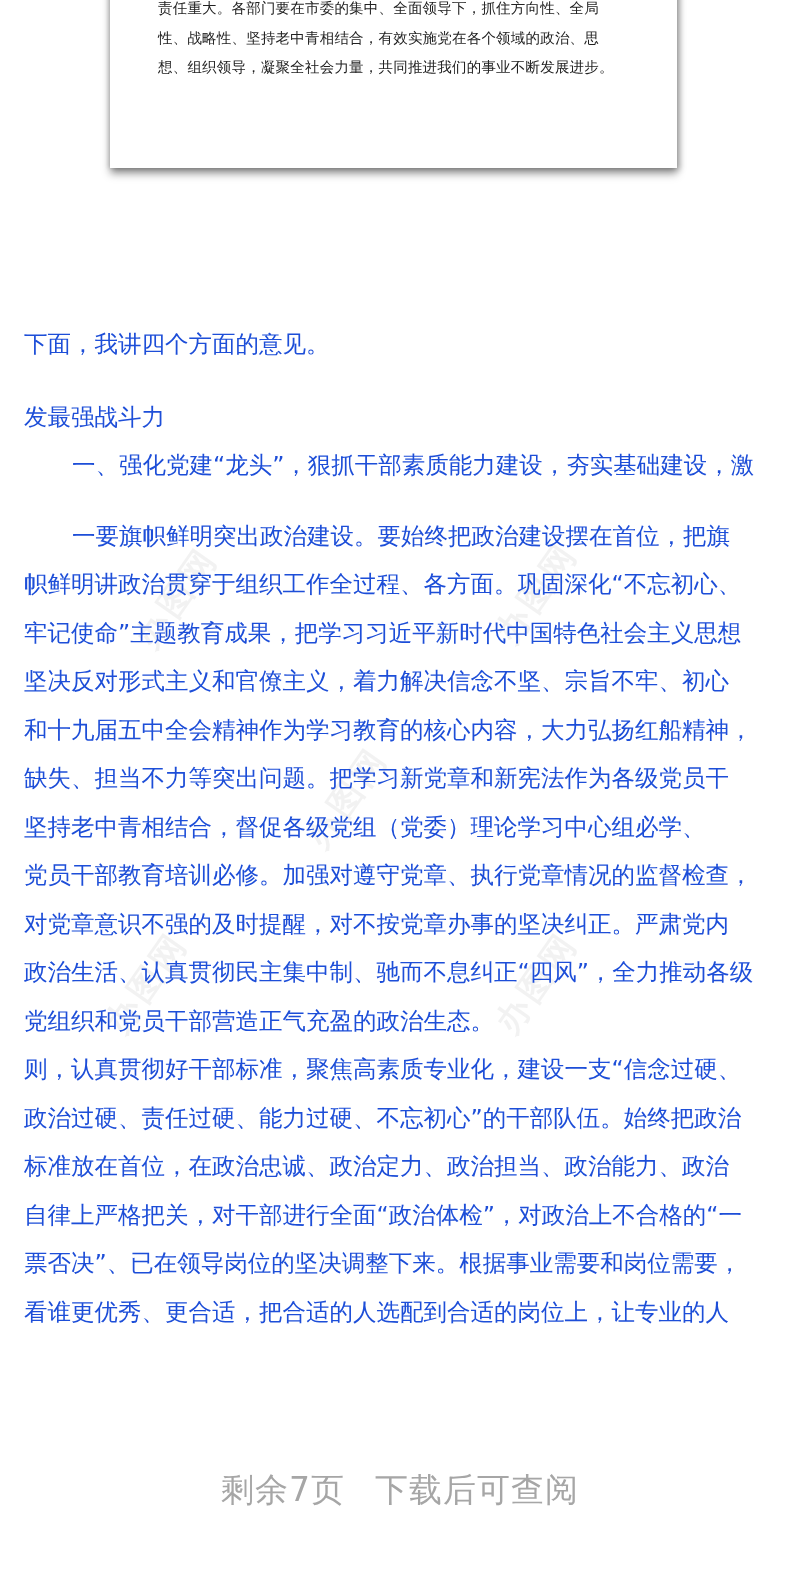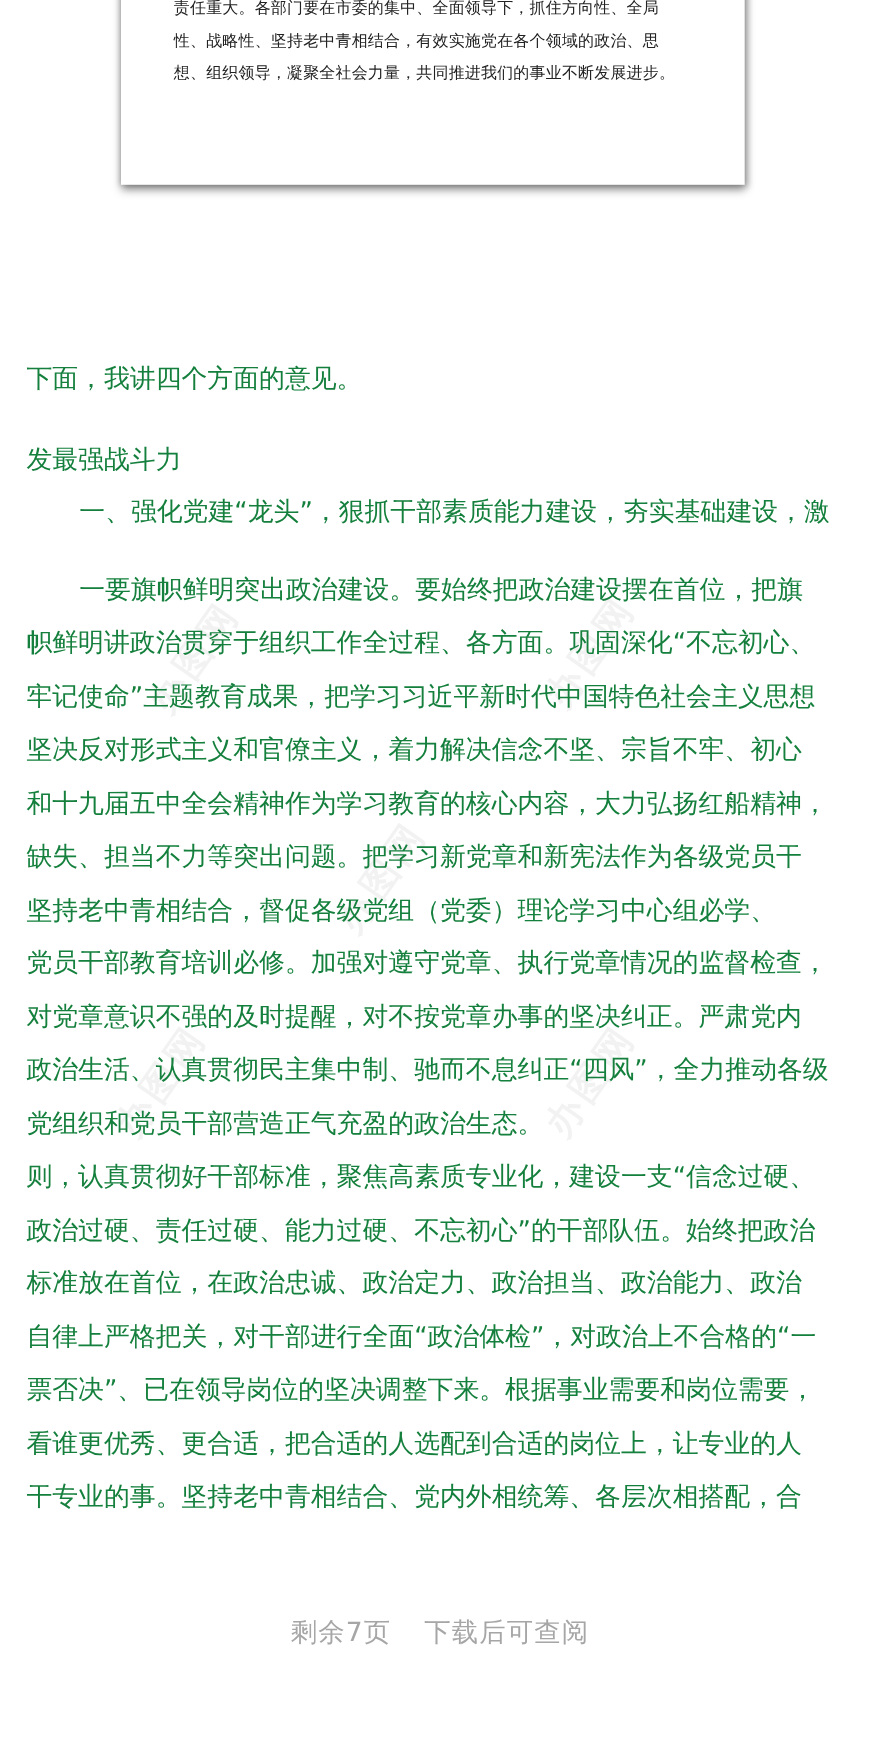--- a/index.html
+++ b/index.html
@@ -38,21 +38,21 @@
       display: block;
       white-space: nowrap;
     }
     .doc-body {
       position: absolute;
       left: 24px;
       top: 320px;
       width: 750px;
       font-size: 23.5px;
       line-height: 48.5px;
-      color: #15803d;
+      color: #1d4ed8;
     }
     .doc-line {
       display: block;
       white-space: nowrap;
       height: 48.5px;
     }
     .indent { padding-left: 48px; }
     .gap { height: 24px; }
     .gap-sm { height: 22px; }
     .watermark {
@@ -64,21 +64,21 @@
       pointer-events: none;
       font-weight: bold;
       letter-spacing: 4px;
     }
     .more-banner {
       position: absolute;
       left: 0;
       top: 1468px;
       width: 800px;
       text-align: center;
-      font-size: 24px;
+      font-size: 33px;
       color: #a6a6a6;
       letter-spacing: 1px;
     }
     .more-banner span { display: inline-block; }
     .more-banner .sp { width: 30px; }
   </style>
 </head>
 <body>
 
 <div class="preview-card">
@@ -116,19 +116,18 @@
     <span class="doc-line">党组织和党员干部营造正气充盈的政治生态。</span>
   </div>
 
   <div>
     <span class="doc-line">则，认真贯彻好干部标准，聚焦高素质专业化，建设一支“信念过硬、</span>
     <span class="doc-line">政治过硬、责任过硬、能力过硬、不忘初心”的干部队伍。始终把政治</span>
     <span class="doc-line">标准放在首位，在政治忠诚、政治定力、政治担当、政治能力、政治</span>
     <span class="doc-line">自律上严格把关，对干部进行全面“政治体检”，对政治上不合格的“一</span>
     <span class="doc-line">票否决”、已在领导岗位的坚决调整下来。根据事业需要和岗位需要，</span>
     <span class="doc-line">看谁更优秀、更合适，把合适的人选配到合适的岗位上，让专业的人</span>
-    <span class="doc-line">干专业的事。坚持老中青相结合、党内外相统筹、各层次相搭配，合</span>
   </div>
 </div>
 
 <div class="more-banner">
   <span>剩余7页</span><span class="sp"></span><span>下载后可查阅</span>
 </div>
 
 </body></html>

